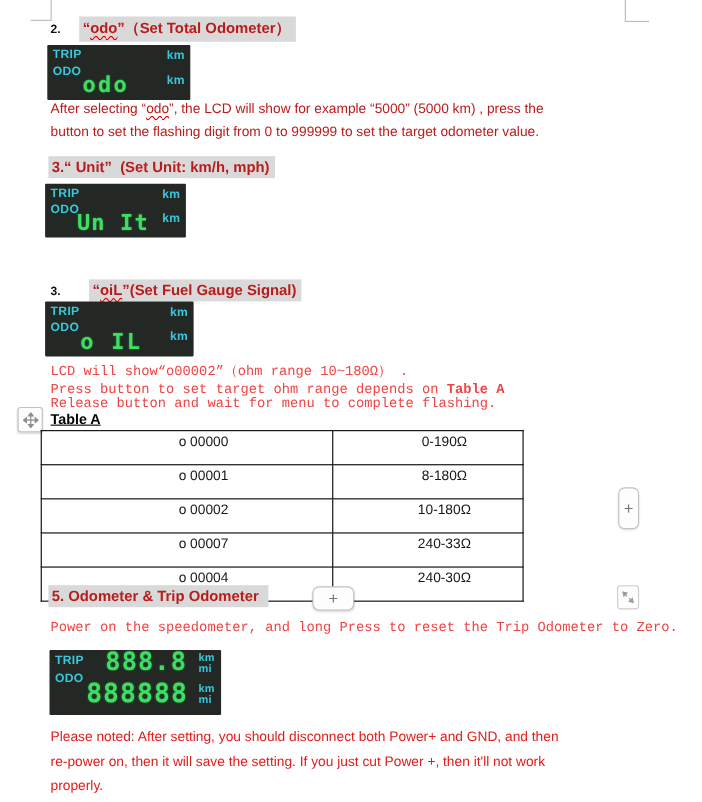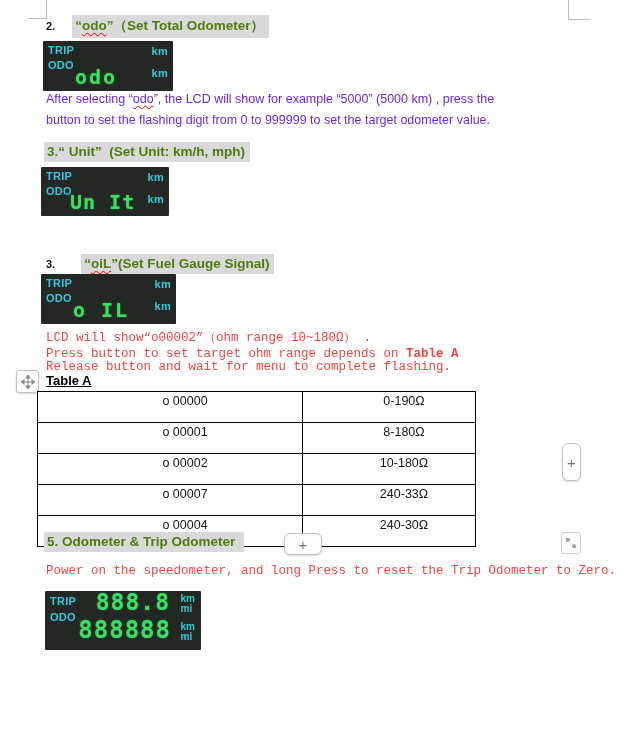--- a/index.html
+++ b/index.html
@@ -5,25 +5,25 @@
   html,body{margin:0;padding:0;background:#ffffff;}
   #page{position:relative;width:638px;height:729px;background:#fff;overflow:hidden;
         font-family:"Liberation Sans",sans-serif;color:#111;}
 
   
   .cropline{position:absolute;background:#b9b9b9;}
 
   
   .hrow{position:absolute;display:flex;align-items:baseline;}
   .hnum{font-size:11px;font-weight:bold;color:#111;}
-  .hhl{background:#d9d9d9;font-size:13.5px;font-weight:bold;color:#4d7c0f;
+  .hhl{background:#d9d9d9;font-size:13.5px;font-weight:bold;color:#b91c1c;
        padding:2px 5px 3px 3px;white-space:pre;}
 
   
-  .para{position:absolute;font-size:12.5px;line-height:21px;color:#6d28d9;white-space:pre-line;}
+  .para{position:absolute;font-size:12.5px;line-height:21px;color:#b91c1c;white-space:pre-line;}
   .line{position:absolute;font-size:12.5px;color:#ef4444;white-space:pre;font-family:Liberation Mono, monospace;}
   .squiggle{text-decoration:underline;text-decoration-style:wavy;
             text-decoration-color:#e00000;text-decoration-thickness:1px;text-underline-offset:2px;}
   .bold{font-weight:bold;}
   .tlabel{position:absolute;font-size:13px;font-weight:bold;text-decoration:underline;color:#000;}
   .warning{position:absolute;font-size:12.5px;line-height:22px;color:#e21b1b;white-space:pre-line;}
 
   
   .lcd{position:absolute;background:#232824;border-radius:1px;}
   .lcd .cy{position:absolute;color:#38c8dc;font-weight:bold;font-size:11px;letter-spacing:.3px;}
@@ -183,14 +183,17 @@
 
   <div class="lcd lcd-big" style="left:45px;top:591px;width:156px;height:59px;">
     <span class="cy trip">TRIP</span>
     <span class="cy odo">ODO</span>
     <span class="val val1">888.8</span>
     <span class="units u1"><span>km</span><br><span>mi</span></span>
     <span class="val val2">888888</span>
     <span class="units u2"><span>km</span><br><span>mi</span></span>
   </div>
 
+  <div class="warning" style="left:46px;top:659px;width:552px;">Please noted: After setting, you should disconnect both Power+ and GND, and then
+re-power on, then it will save the setting. If you just cut Power +, then it'll not work
+properly.</div>
 
 </div>
 
 </body></html>

